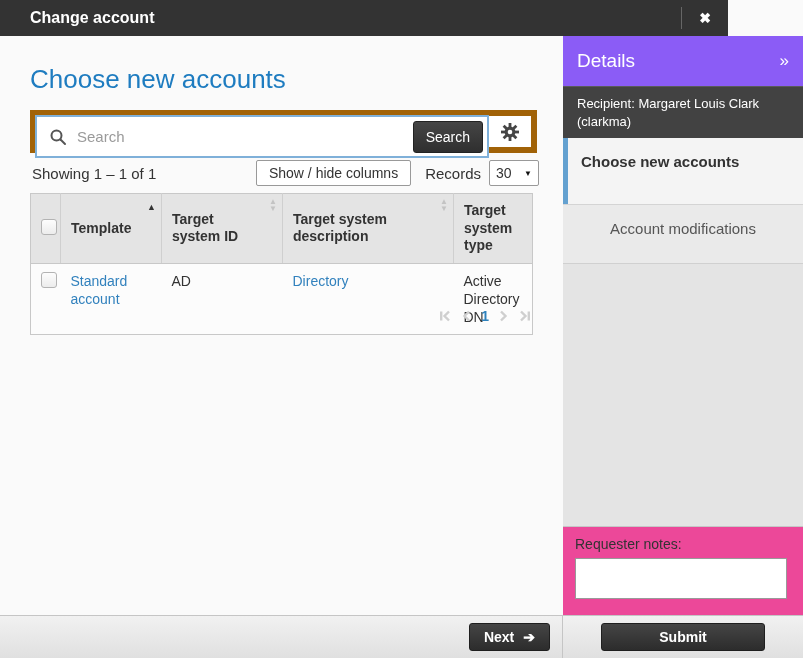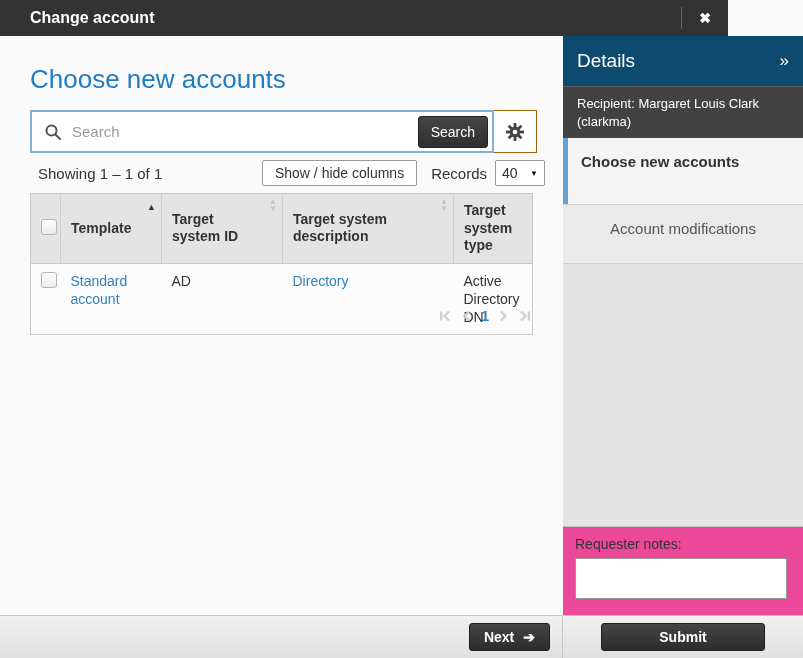--- a/index.html
+++ b/index.html
@@ -30,21 +30,21 @@
     background:#fafafa;
   }
   .page-heading {
     margin:28px 30px 0 30px;
     font-size:26px; font-weight:400; color:#1e7cc0;
   }
 
   
   .search-bar {
     position:absolute; top:74px; left:30px; width:507px; height:43px;
-    background:#fff; border:1px solid #a16207; display:flex;
+    background:#fff; border:6px solid #a16207; display:flex;
   }
   .search-field {
     flex:1; height:43px; margin:-1px 0 -1px -1px;
     border:2px solid #7fb0d9; background:#fff;
     display:flex; align-items:center; padding:0 4px 0 12px;
   }
   .search-field input {
     flex:1; border:none; outline:none; font-size:15px; color:#333;
     font-family:"Liberation Sans", sans-serif; margin-left:10px; background:transparent;
   }
@@ -53,21 +53,21 @@
     height:32px; padding:0 12px; font-size:14px; color:#fff;
     background:linear-gradient(#454545,#2f2f2f); border:1px solid #222;
     border-radius:3px; cursor:pointer; font-family:"Liberation Sans", sans-serif;
   }
   .gear-btn {
     width:42px; display:flex; align-items:center; justify-content:center; cursor:pointer;
   }
 
   
   .toolbar {
-    position:absolute; top:123px; left:38px; width:507px; height:28px;
+    position:absolute; top:123px; left:32px; width:507px; height:28px;
     display:flex; align-items:center;
   }
   .showing-text { font-size:15px; color:#333; flex:1; }
   .show-hide-btn {
     background:#fff; border:1px solid #999; color:#333; font-size:14px;
     padding:4px 12px; border-radius:2px; cursor:pointer; margin-right:14px;
     font-family:"Liberation Sans", sans-serif;
   }
   .records-label { font-size:15px; color:#333; margin-right:8px; }
   .records-select {
@@ -114,21 +114,21 @@
   }
   .pager-icon { display:flex; align-items:center; cursor:pointer; }
   .page-num { color:#2e82bd; font-size:14px; font-weight:bold; padding:0 2px; }
 
   
   .sidebar {
     position:absolute; top:36px; left:563px; width:240px; height:579px;
     display:flex; flex-direction:column; background:#e4e4e4;
   }
   .details-header {
-    height:50px; background:#0c4a6e; color:#fff; display:flex; align-items:center;
+    height:50px; background:#8b5cf6; color:#fff; display:flex; align-items:center;
     padding:0 14px; flex:none;
   }
   .details-title { flex:1; font-size:19px; }
   .collapse-icon { font-size:17px; color:#fff; cursor:pointer; }
   .recipient {
     background:#424242; border-top:1px solid #5a5a5a; color:#fff;
     font-size:13px; line-height:1.35; padding:8px 14px; flex:none;
   }
   .side-item {
     padding:15px 14px; font-size:15px; flex:none; cursor:pointer;
@@ -213,21 +213,21 @@
           </svg>
         </span>
       </div>
     </div>
 
     <div class="toolbar">
       <div class="showing-text">Showing 1 – 1 of 1</div>
       <button class="show-hide-btn">Show / hide columns</button>
       <span class="records-label">Records</span>
       <div class="records-select">
-        <span class="value">40</span>
+        <span class="value">30</span>
         <span class="caret">▼</span>
       </div>
     </div>
 
     <table class="grid">
       <thead>
         <tr>
           <th class="col-check">
             <span class="checkbox"></span>
           </th>

